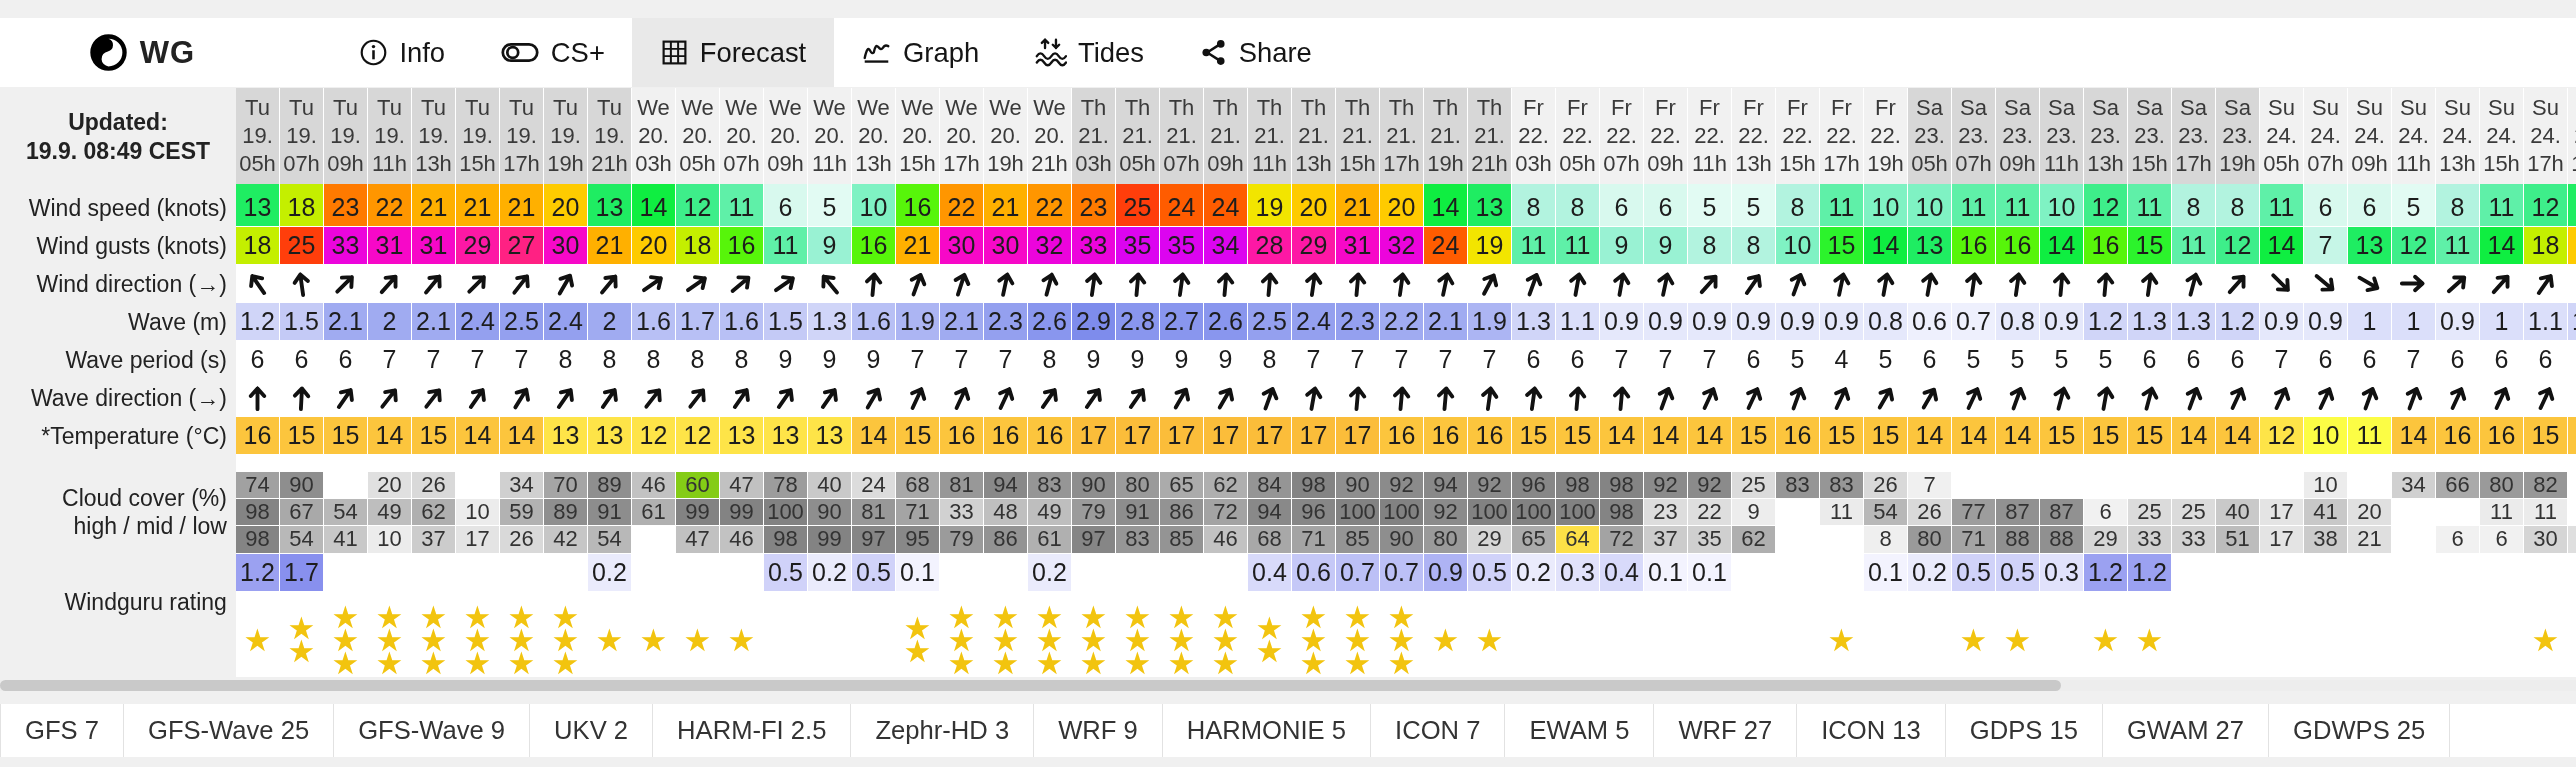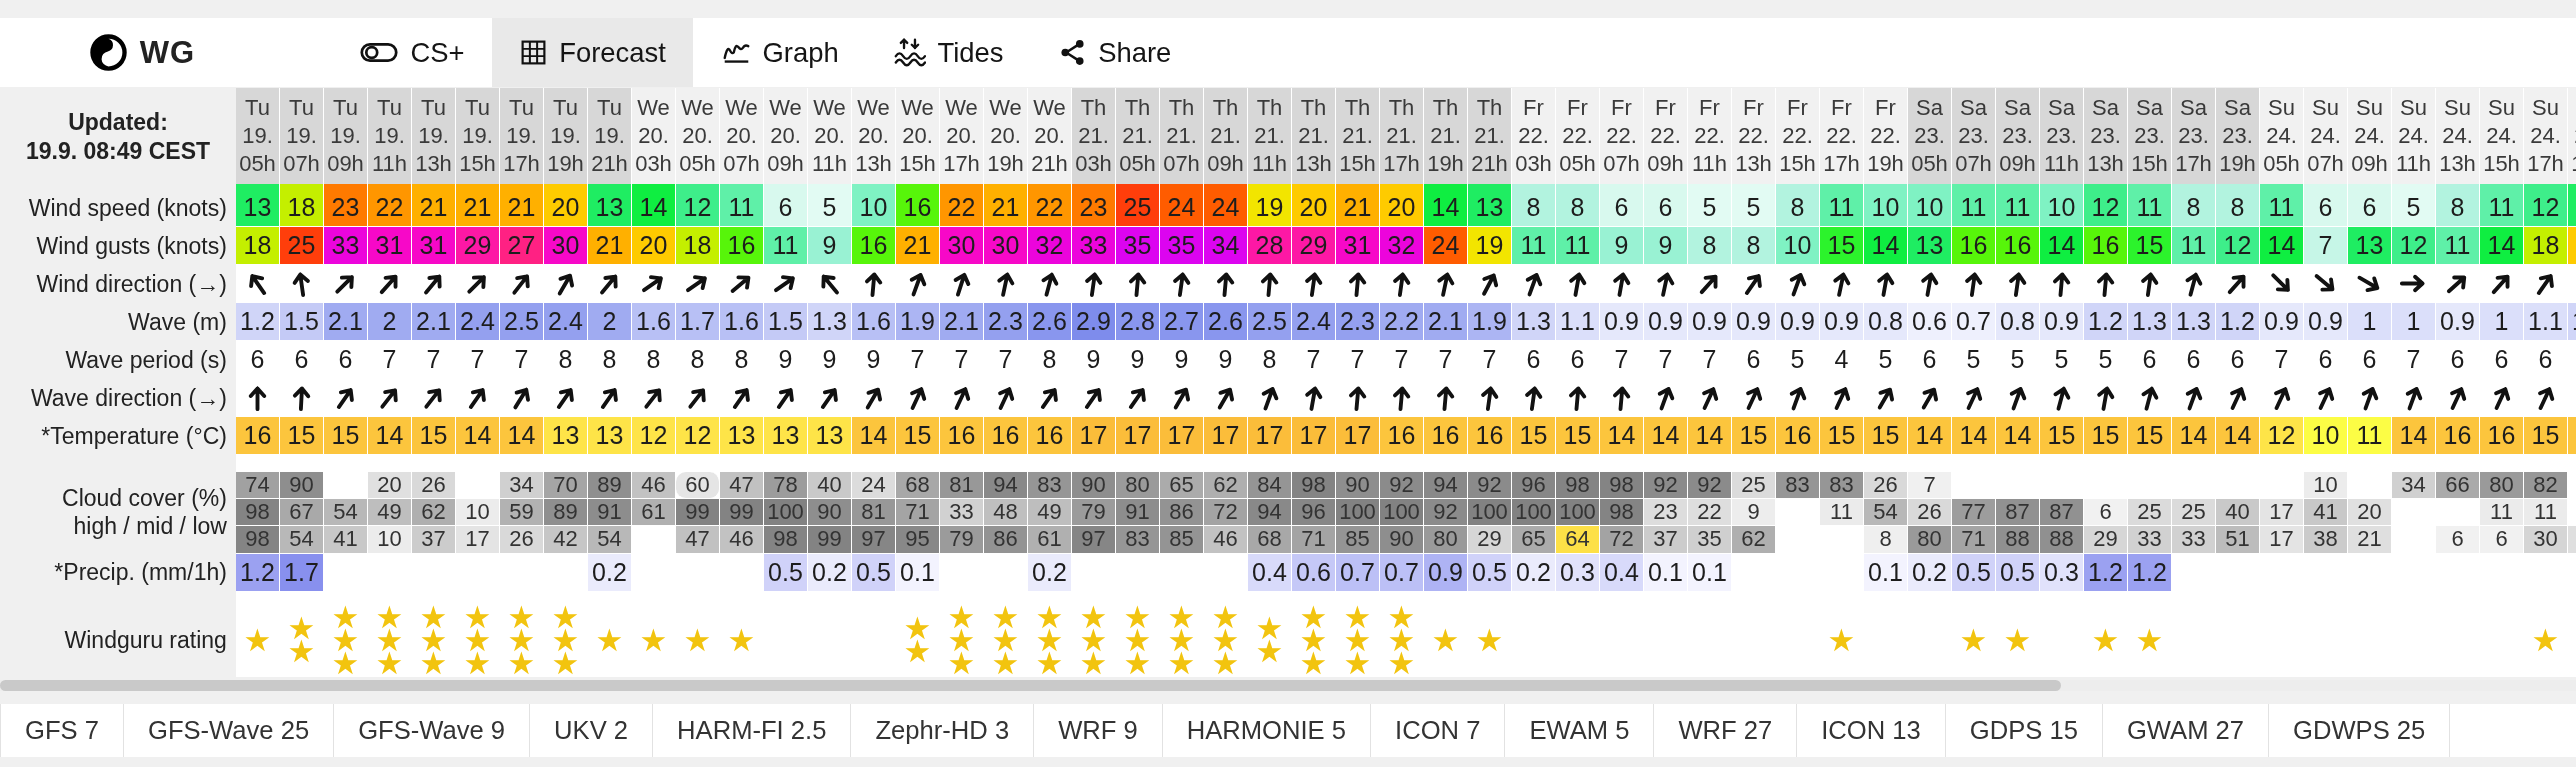--- a/index.html
+++ b/index.html
@@ -63,20 +63,30 @@
       <svg class="icon" width="37" height="37" viewBox="0 0 32 32">
         <circle cx="16" cy="16" r="15" fill="#000"></circle>
         <path d="M16 4 a12 12 0 0 1 0 24 a6.5 6.5 0 0 1 -0.5 -12.9 a5.8 5.8 0 0 0 0.5 -11.1 z" fill="#fff"></path>
         <circle cx="16" cy="16" r="15" fill="none" stroke="#000" stroke-width="1.5"></circle>
       </svg>
       <span class="wgtext">WG</span>
     </div>
     <div id="menu-items">
       <div class="menu-item">
         <span class="micon">
+          <svg class="icon" width="29" height="29" viewBox="0 0 32 32">
+              <circle cx="16" cy="16" r="13" fill="none" stroke="#111" stroke-width="2.4"></circle>
+              <rect x="14.6" y="13.5" width="2.8" height="10" fill="#111"></rect>
+              <circle cx="16" cy="9.5" r="1.9" fill="#111"></circle>
+            </svg>
+        </span>
+        <span>Info</span>
+      </div>
+      <div class="menu-item">
+        <span class="micon">
           <svg class="icon" width="40" height="29" viewBox="0 0 44 32">
               <rect x="3" y="7" width="38" height="18" rx="9" fill="none" stroke="#111" stroke-width="3"></rect>
               <circle cx="14" cy="16" r="6" fill="none" stroke="#111" stroke-width="3"></circle>
             </svg>
         </span>
         <span>CS+</span>
       </div>
       <div class="menu-item active">
         <span class="micon">
           <svg class="icon" width="29" height="29" viewBox="0 0 32 32">
@@ -133,21 +143,20 @@
       <div class="lrow h42">Wind direction (→)</div>
       <div class="lrow h42">Wave (m)</div>
       <div class="lrow h42">Wave period (s)</div>
       <div class="lrow h42">Wave direction (→)</div>
       <div class="lrow h42">*Temperature (°C)</div>
       <div class="gap18"></div>
       <div class="lrow" style="height:82px; flex-direction:column; justify-content:center; align-items:flex-end; display:flex;">
         <div style="line-height:27.4px;">Cloud cover (%)</div>
         <div style="line-height:27.4px;">high / mid / low</div>
       </div>
-      <div class="lrow h42">*Precip. (mm/1h)</div>
       <div class="gap14"></div>
       <div class="lrow h80">Windguru rating</div>
     </div>
 
     <div id="rightcol">
       <div id="hdr-row">
           <div class="hcell" style="background: rgb(215, 215, 215);">
             <div class="hline">Tu</div>
             <div class="hline">19.</div>
             <div class="hline">05h</div>
@@ -1301,21 +1310,21 @@
           <div class="cell h30" style="background: rgb(161, 161, 161);">74</div>
           <div class="cell h30" style="background: rgb(142, 142, 142);">90</div>
           <div class="cell h30"></div>
           <div class="cell h30" style="background: rgb(224, 224, 224);">20</div>
           <div class="cell h30" style="background: rgb(217, 217, 217);">26</div>
           <div class="cell h30"></div>
           <div class="cell h30" style="background: rgb(208, 208, 208);">34</div>
           <div class="cell h30" style="background: rgb(165, 165, 165);">70</div>
           <div class="cell h30" style="background: rgb(143, 143, 143);">89</div>
           <div class="cell h30" style="background: rgb(194, 194, 194);">46</div>
-          <div class="cell h30" style="background: #e5e5e5; border-radius: 10px;">60</div>
+          <div class="cell h30" style="background: #84cc16;">60</div>
           <div class="cell h30" style="background: rgb(193, 193, 193);">47</div>
           <div class="cell h30" style="background: rgb(156, 156, 156);">78</div>
           <div class="cell h30" style="background: rgb(201, 201, 201);">40</div>
           <div class="cell h30" style="background: rgb(220, 220, 220);">24</div>
           <div class="cell h30" style="background: rgb(168, 168, 168);">68</div>
           <div class="cell h30" style="background: rgb(152, 152, 152);">81</div>
           <div class="cell h30" style="background: rgb(137, 137, 137);">94</div>
           <div class="cell h30" style="background: rgb(150, 150, 150);">83</div>
           <div class="cell h30" style="background: rgb(142, 142, 142);">90</div>
           <div class="cell h30" style="background: rgb(154, 154, 154);">80</div>

